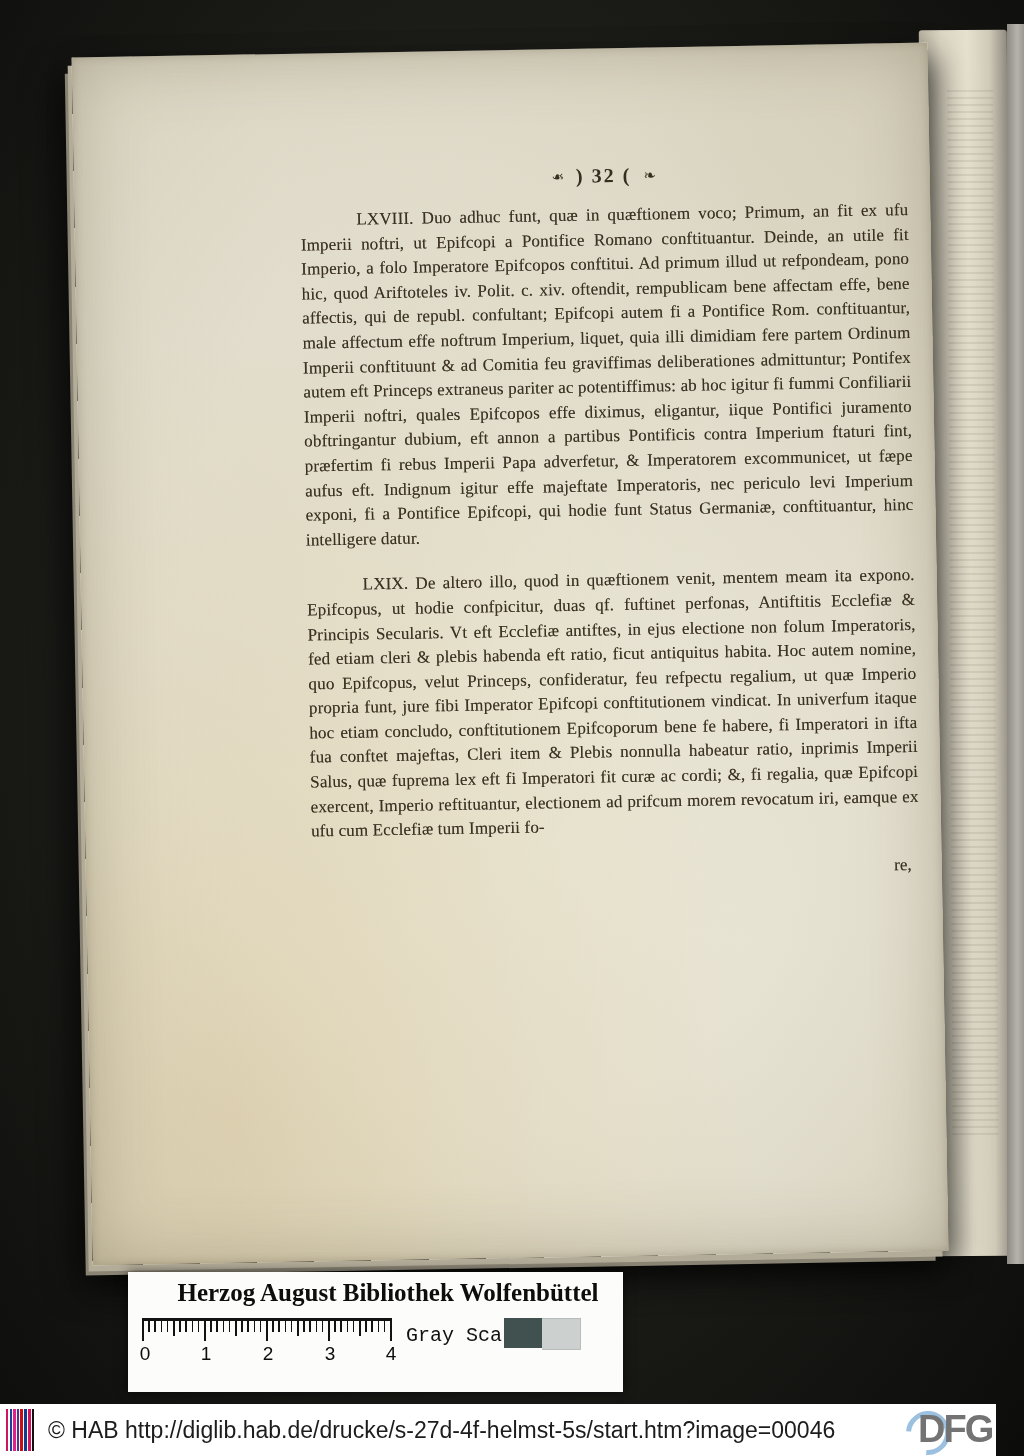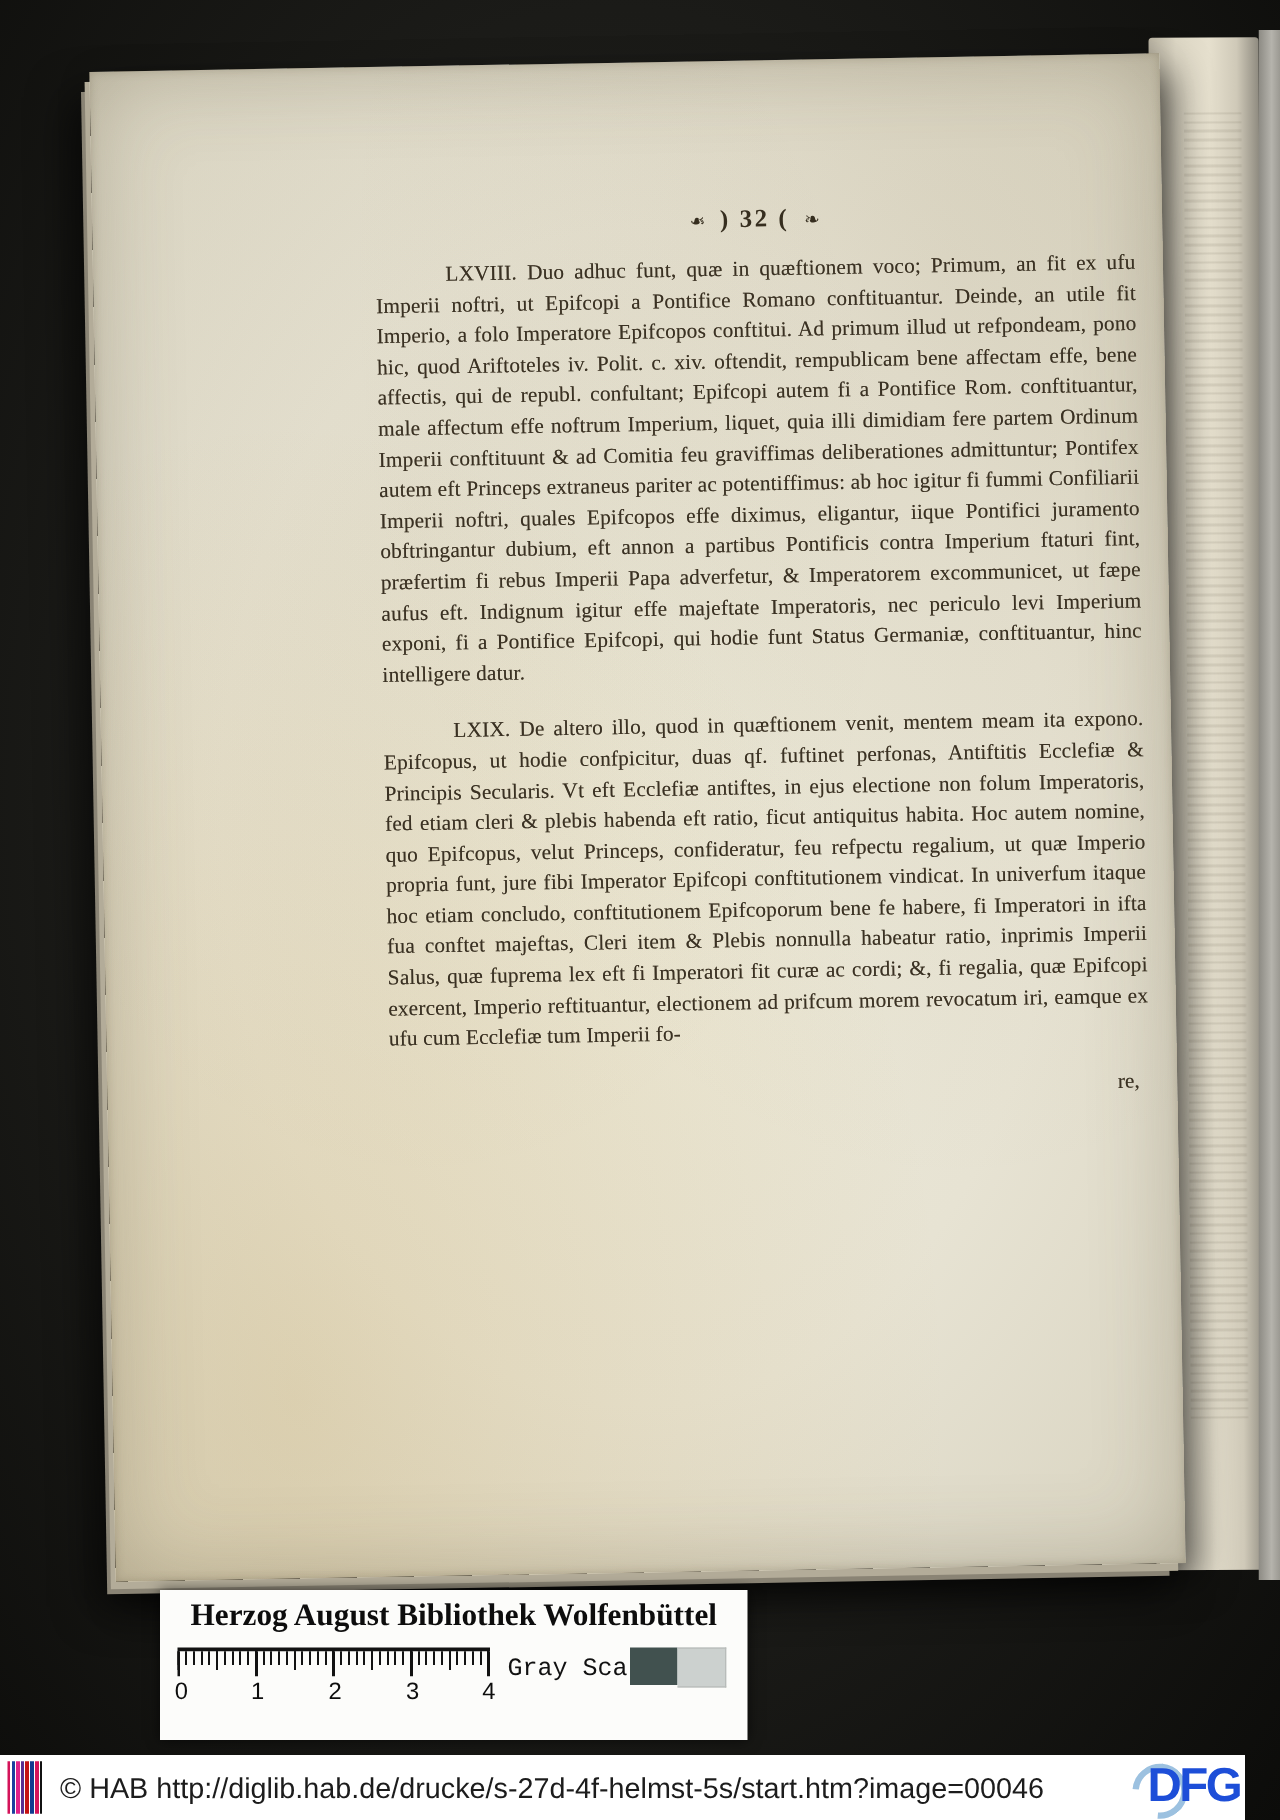--- a/index.html
+++ b/index.html
@@ -84,20 +84,21 @@
     text-align: right; padding-right: 8px;
     font-size: 17px;
     text-shadow: 0 0 .5px rgba(55,45,28,.55);
   }
 
   
   .scale-card {
     position: absolute; left: 128px; top: 1272px; width: 470px; height: 120px;
     background: #fcfcfa;
     box-shadow: 0 0 10px rgba(0,0,0,.6);
+    padding-left: 25px;
   }
   .card-title {
     font-family: "Liberation Serif", serif;
     font-weight: bold; font-size: 25px; text-align: center;
     margin-top: 7px; color: #0d0d0d;
   }
   .ruler { position: absolute; left: 14px; top: 46px; width: 254px; }
   .ruler-ticks {
     height: 20px; width: 250px;
     border-top: 3px solid #121212;
@@ -148,21 +149,21 @@
   .dfg-logo { position: relative; margin-left: auto; margin-right: 2px; width: 88px; height: 46px; flex: 0 0 auto; }
   .dfg-ring {
     position: absolute; left: 0; top: 4px; width: 34px; height: 34px;
     border: 5px solid #9cc1e0; border-left-color: transparent;
     border-radius: 50%; transform: rotate(-40deg);
   }
   .dfg-text {
     position: absolute; left: 12px; top: 1px;
     font-family: "Liberation Sans", sans-serif;
     font-weight: bold; font-size: 38px; letter-spacing: -2px;
-    color: #1d4ed8;
+    color: #737373;
   }
 </style>
 </head>
 <body>
 
 <div class="stage">
 
   <div class="adjacent-page">
     <div class="ghost-lines"></div>
   </div>

